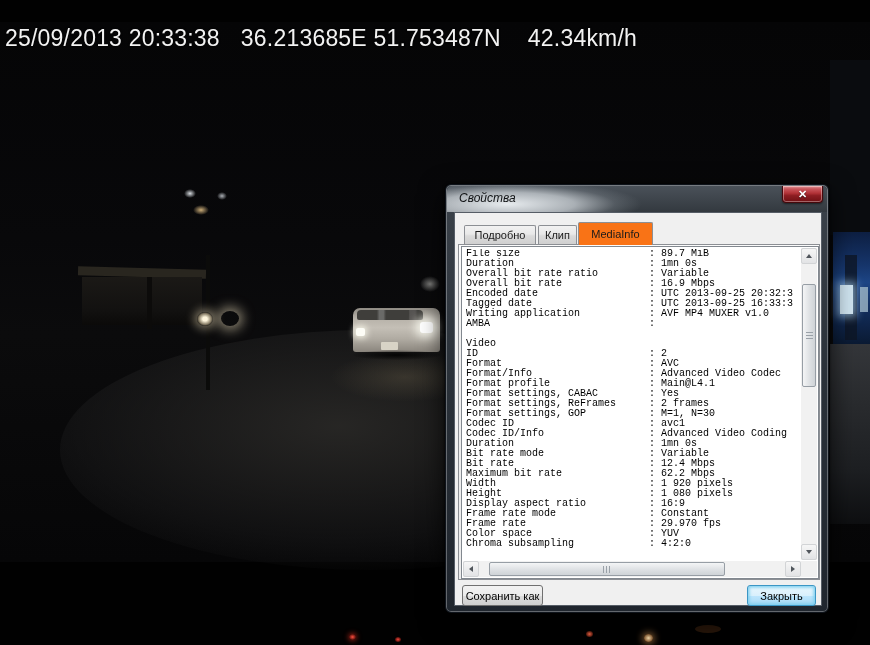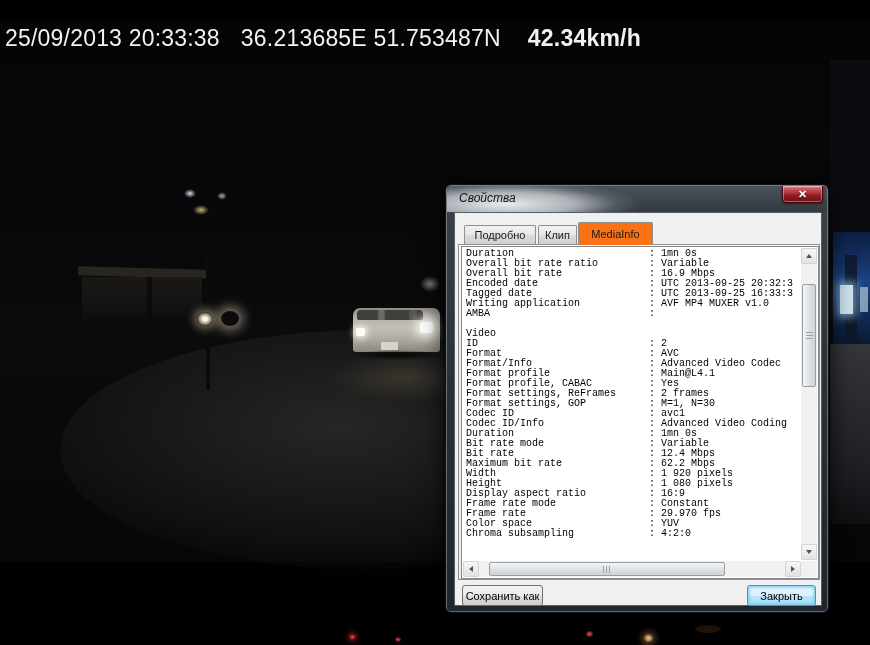--- a/index.html
+++ b/index.html
@@ -62,21 +62,21 @@
   .rl1{left:349px;top:634px;width:7px;height:6px;background:radial-gradient(#ff5040,rgba(200,30,20,.4) 70%);box-shadow:0 0 5px 1px rgba(255,60,40,.5);}
   .rl2{left:395px;top:637px;width:6px;height:5px;background:radial-gradient(#f2453a,rgba(180,30,20,.4) 70%);}
   .rl3{left:586px;top:631px;width:7px;height:6px;background:radial-gradient(#ff6a4a,rgba(200,60,30,.4) 70%);}
   .rl4{left:644px;top:634px;width:9px;height:8px;background:radial-gradient(#ffe2b0,rgba(255,170,90,.5) 70%);box-shadow:0 0 7px 2px rgba(255,180,100,.5);}
   .rl5{left:695px;top:625px;width:26px;height:8px;border-radius:50%;background:rgba(255,140,60,.16);}
 
   .overlay-text{position:absolute;left:5px;top:24px;height:28px;display:flex;align-items:center;
     font-size:23px;letter-spacing:.2px;color:var(--overlay-text);white-space:pre;
     text-shadow:0 0 2px rgba(0,0,0,.8);}
   .overlay-text .seg2{margin-left:21px;}
-  .overlay-text .seg3{margin-left:27px;font-weight:bold;}
+  .overlay-text .seg3{margin-left:27px;}
 
   
   .dialog{position:absolute;left:445px;top:184px;width:384px;height:429px;border-radius:6px;
     border:1px solid #0e131a;
     background:linear-gradient(180deg,#3c434b 0%,#2a3139 45%,#20262e 100%);
     box-shadow:inset 0 0 0 1px rgba(255,255,255,.30),0 8px 26px rgba(0,0,0,.8),0 0 3px rgba(0,0,0,.9);}
   .titlebar{position:absolute;left:1px;top:1px;right:1px;height:26px;border-radius:5px 5px 0 0;
     background:radial-gradient(ellipse 150px 26px at 60px 70%,rgba(240,244,247,.95) 0%,rgba(198,204,209,.8) 45%,rgba(130,138,145,.35) 72%,transparent 90%),
                linear-gradient(180deg,#4a5159,#33393f);font-style:italic;}
   .title-text{position:absolute;left:12px;top:5px;font-size:12px;color:#101214;}
@@ -187,34 +187,35 @@
     </div>
 
     <div class="client">
       <div class="tab t0">Подробно</div>
       <div class="tab t1">Клип</div>
       <div class="tab active">MediaInfo</div>
 
       <div class="tabpage">
         <div class="textpane">
           <div class="mi-content">
+              <div class="mi-row"><span class="mi-k">File size</span><span class="mi-v">: 89.7 MiB</span></div>
               <div class="mi-row"><span class="mi-k">Duration</span><span class="mi-v">: 1mn 0s</span></div>
               <div class="mi-row"><span class="mi-k">Overall bit rate ratio</span><span class="mi-v">: Variable</span></div>
               <div class="mi-row"><span class="mi-k">Overall bit rate</span><span class="mi-v">: 16.9 Mbps</span></div>
               <div class="mi-row"><span class="mi-k">Encoded date</span><span class="mi-v">: UTC 2013-09-25 20:32:3</span></div>
               <div class="mi-row"><span class="mi-k">Tagged date</span><span class="mi-v">: UTC 2013-09-25 16:33:3</span></div>
               <div class="mi-row"><span class="mi-k">Writing application</span><span class="mi-v">: AVF MP4 MUXER v1.0</span></div>
               <div class="mi-row"><span class="mi-k">AMBA</span><span class="mi-v">: </span></div>
               <div class="mi-row">&nbsp;</div>
               <div class="mi-row">Video</div>
               <div class="mi-row"><span class="mi-k">ID</span><span class="mi-v">: 2</span></div>
               <div class="mi-row"><span class="mi-k">Format</span><span class="mi-v">: AVC</span></div>
               <div class="mi-row"><span class="mi-k">Format/Info</span><span class="mi-v">: Advanced Video Codec</span></div>
               <div class="mi-row"><span class="mi-k">Format profile</span><span class="mi-v">: Main@L4.1</span></div>
-              <div class="mi-row"><span class="mi-k">Format profile, CABAC</span><span class="mi-v">: Yes</span></div>
+              <div class="mi-row"><span class="mi-k">Format settings, CABAC</span><span class="mi-v">: Yes</span></div>
               <div class="mi-row"><span class="mi-k">Format settings, ReFrames</span><span class="mi-v">: 2 frames</span></div>
               <div class="mi-row"><span class="mi-k">Format settings, GOP</span><span class="mi-v">: M=1, N=30</span></div>
               <div class="mi-row"><span class="mi-k">Codec ID</span><span class="mi-v">: avc1</span></div>
               <div class="mi-row"><span class="mi-k">Codec ID/Info</span><span class="mi-v">: Advanced Video Coding</span></div>
               <div class="mi-row"><span class="mi-k">Duration</span><span class="mi-v">: 1mn 0s</span></div>
               <div class="mi-row"><span class="mi-k">Bit rate mode</span><span class="mi-v">: Variable</span></div>
               <div class="mi-row"><span class="mi-k">Bit rate</span><span class="mi-v">: 12.4 Mbps</span></div>
               <div class="mi-row"><span class="mi-k">Maximum bit rate</span><span class="mi-v">: 62.2 Mbps</span></div>
               <div class="mi-row"><span class="mi-k">Width</span><span class="mi-v">: 1 920 pixels</span></div>
               <div class="mi-row"><span class="mi-k">Height</span><span class="mi-v">: 1 080 pixels</span></div>

